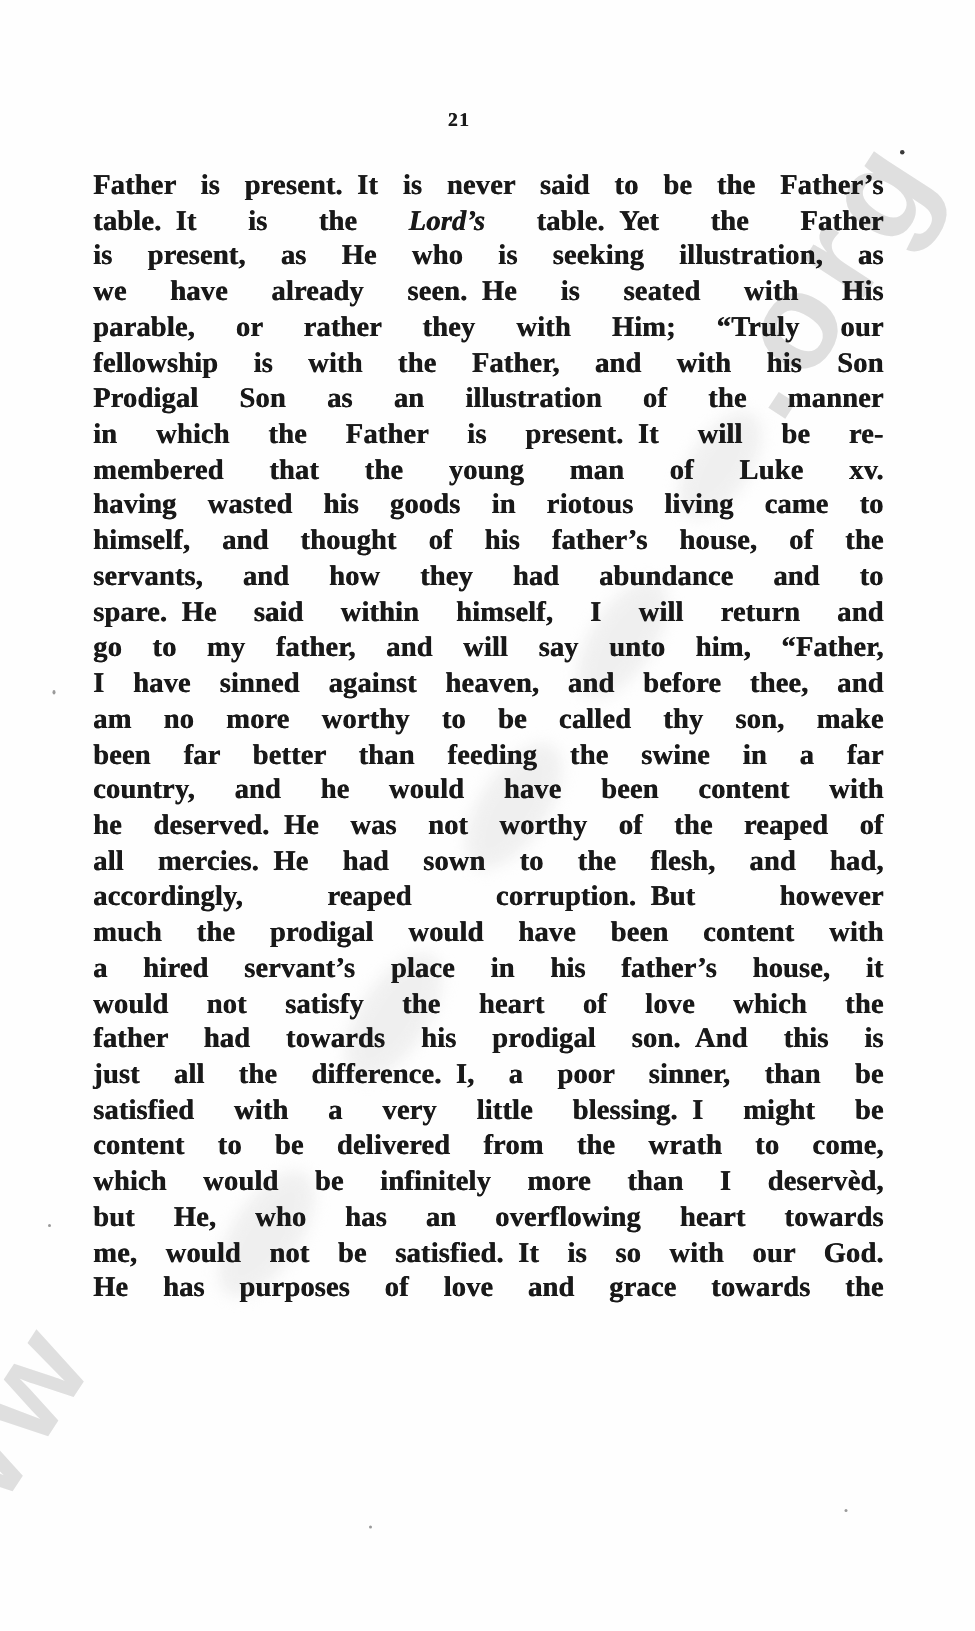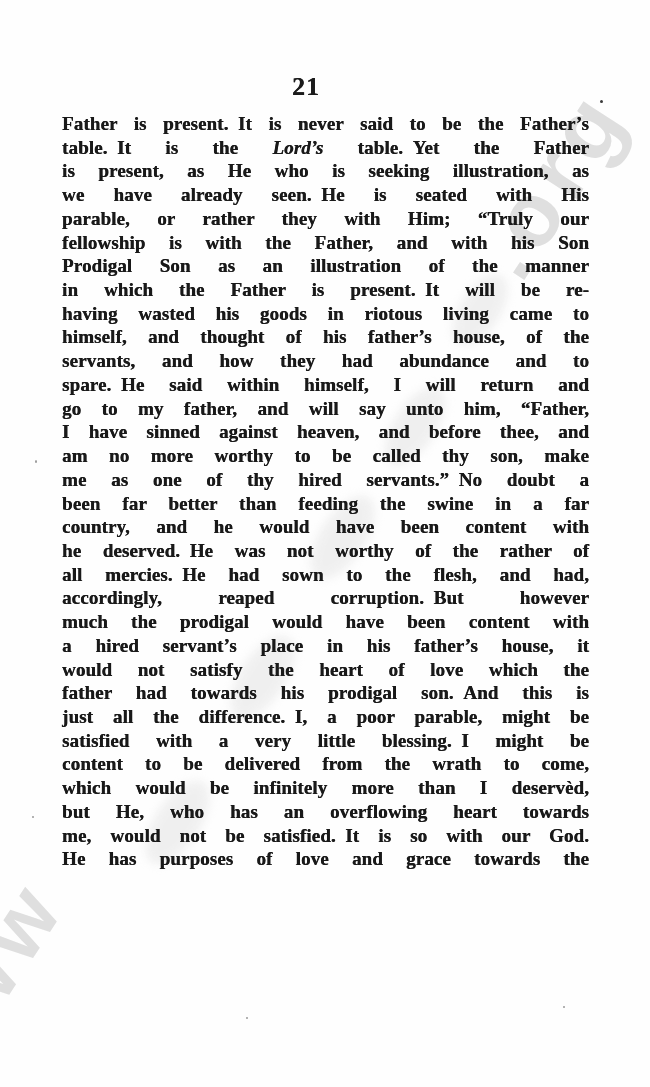--- a/index.html
+++ b/index.html
@@ -11,21 +11,21 @@
     font-family: "Liberation Serif", serif;
   }
   .page {
     position: absolute; inset: 0;
     background: #fefefe;
   }
   .pagenum {
     position: absolute;
     top: 72px; left: 0; width: 612px;
     text-align: center;
-    font-size: 26px;
+    font-size: 13px;
     font-weight: bold;
     letter-spacing: 1px;
     color: #1b1b1b;
     text-shadow: 0.3px 0 currentColor;
   }
   .text {
     position: absolute;
     top: 112px; left: 62px; width: 527px;
     font-size: 19px;
     color: #191919;
@@ -100,38 +100,38 @@
 
   <div class="text">
       <div class="line">Father is present. It is never said to be the Father’s</div>
       <div class="line"><span>table. It is the </span><span class="italic">Lord’s</span><span> table. Yet the Father</span></div>
       <div class="line">is present, as He who is seeking illustration, as</div>
       <div class="line">we have already seen. He is seated with His</div>
       <div class="line">parable, or rather they with Him; “Truly our</div>
       <div class="line">fellowship is with the Father, and with his Son</div>
       <div class="line">Prodigal Son as an illustration of the manner</div>
       <div class="line">in which the Father is present. It will be re-</div>
+      <div class="line">membered that the young man of Luke xv.</div>
       <div class="line">having wasted his goods in riotous living came to</div>
       <div class="line">himself, and thought of his father’s house, of the</div>
       <div class="line">servants, and how they had abundance and to</div>
       <div class="line">spare. He said within himself, I will return and</div>
       <div class="line">go to my father, and will say unto him, “Father,</div>
       <div class="line">I have sinned against heaven, and before thee, and</div>
       <div class="line">am no more worthy to be called thy son, make</div>
-      <div class="line">me as one of thy hired servants.” No doubt a</div>
       <div class="line">been far better than feeding the swine in a far</div>
       <div class="line">country, and he would have been content with</div>
-      <div class="line">he deserved. He was not worthy of the rather of</div>
+      <div class="line">he deserved. He was not worthy of the reaped of</div>
       <div class="line">all mercies. He had sown to the flesh, and had,</div>
       <div class="line">accordingly, reaped corruption. But however</div>
       <div class="line">much the prodigal would have been content with</div>
       <div class="line">a hired servant’s place in his father’s house, it</div>
       <div class="line">would not satisfy the heart of love which the</div>
       <div class="line">father had towards his prodigal son. And this is</div>
-      <div class="line">just all the difference. I, a poor parable, might be</div>
+      <div class="line">just all the difference. I, a poor sinner, than be</div>
       <div class="line">satisfied with a very little blessing. I might be</div>
       <div class="line">content to be delivered from the wrath to come,</div>
       <div class="line">which would be infinitely more than I deservèd,</div>
       <div class="line">but He, who has an overflowing heart towards</div>
       <div class="line">me, would not be satisfied. It is so with our God.</div>
       <div class="line">He has purposes of love and grace towards the</div>
     </div>
 
   <div class="speck" style="left:600px; top:100px; width:3px; height:3px;"></div>
   <div class="speck light" style="left:35px; top:460px; width:2px; height:3px;"></div>

